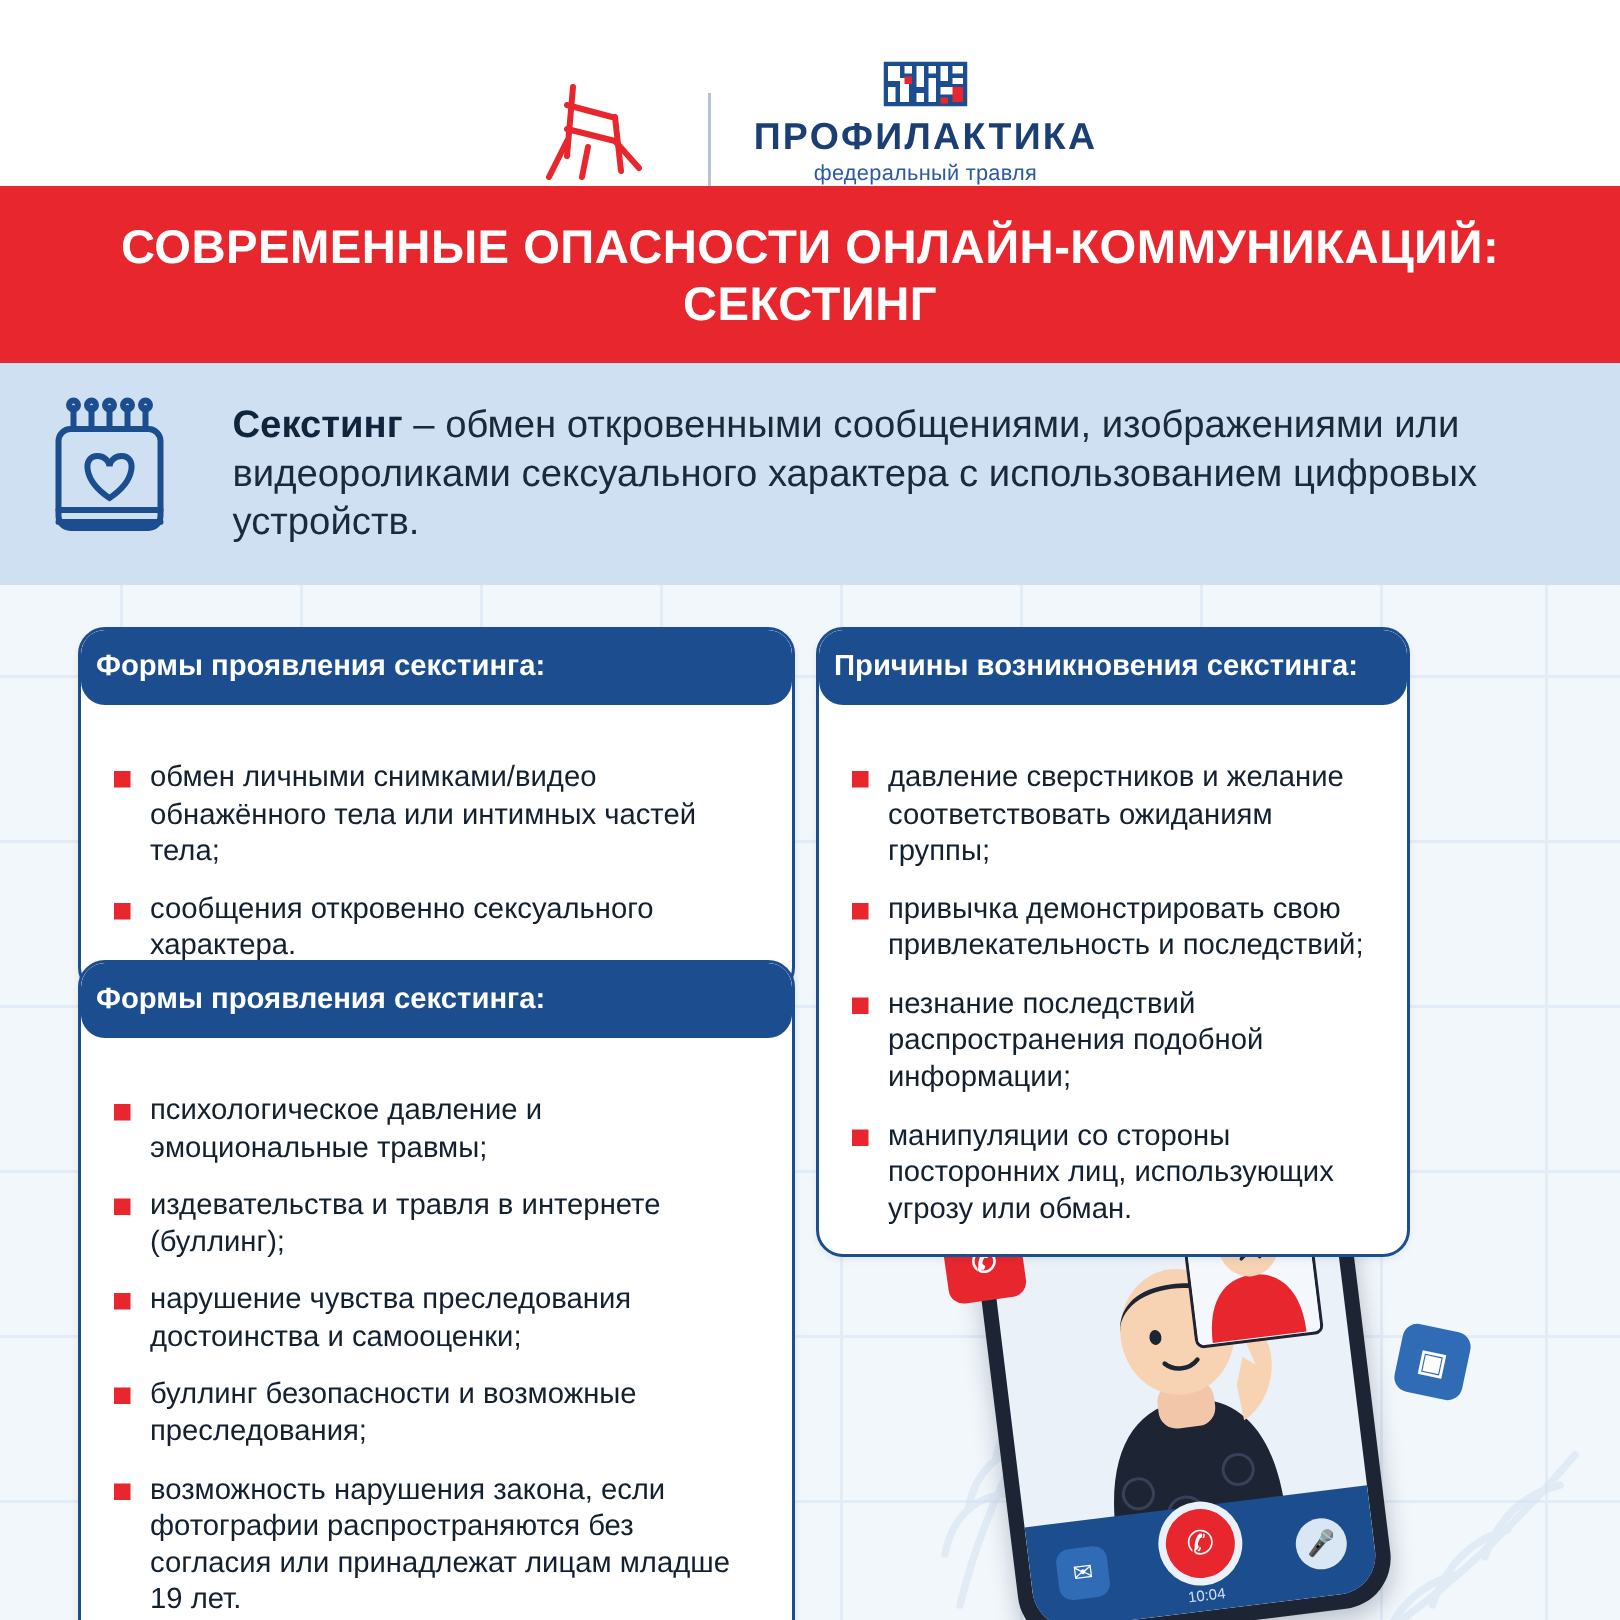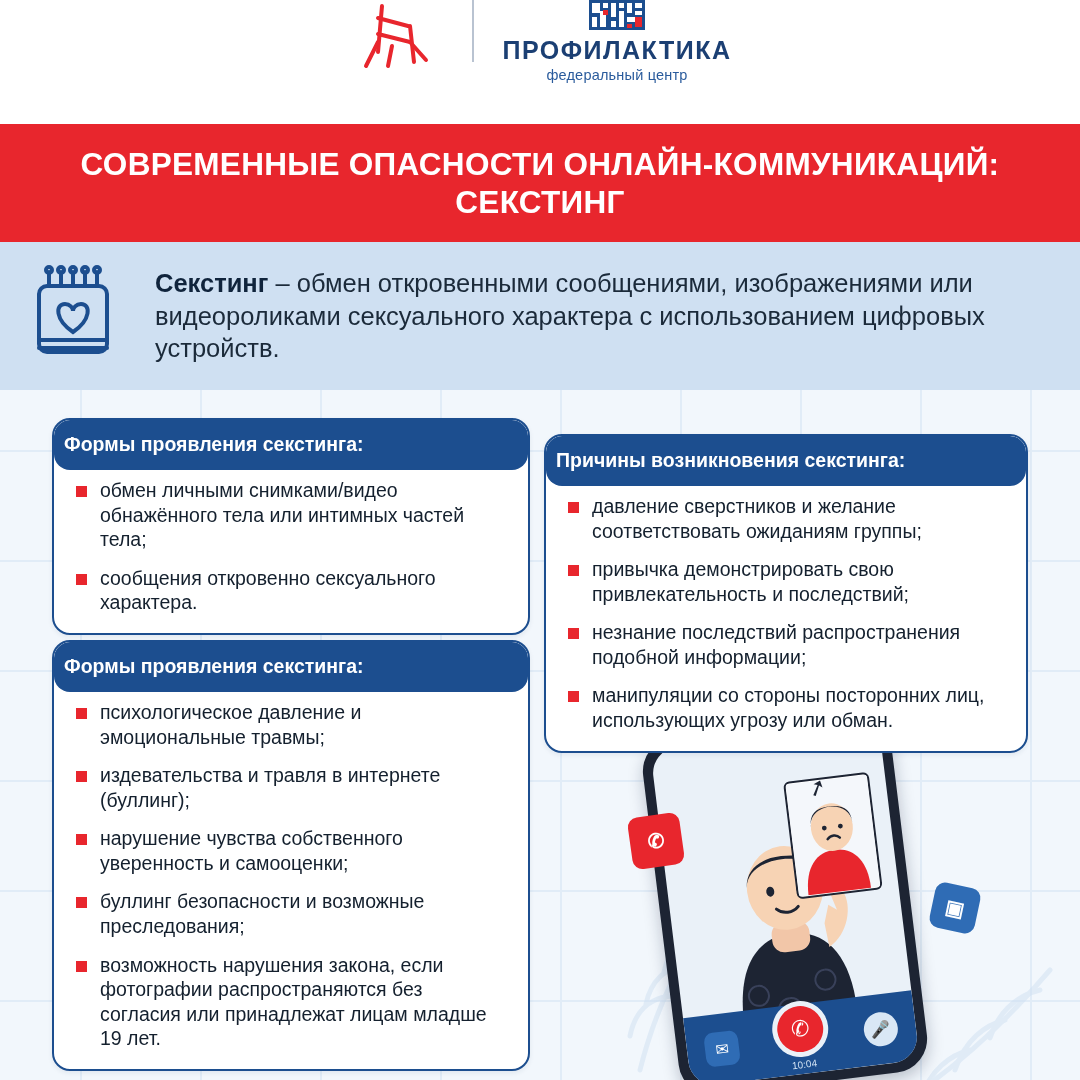--- a/index.html
+++ b/index.html
@@ -13,21 +13,21 @@
     position: relative;
     width: 1080px; height: 1080px;
     background: #ffffff;
     overflow: hidden;
   }
 
   
   .logo-band {
     position: absolute; top: 0; left: 0;
     width: 1080px; height: 124px;
-    display: flex; align-items: flex-start; justify-content: center;
+    display: flex; align-items: flex-end; justify-content: center;
     gap: 28px;
     background: #ffffff;
     z-index: 6;
   }
   .logo-mark { width: 96px; height: 72px; }
   .logo-divider { width: 2px; height: 62px; background: #b9c3d1; }
   .logo-text { display: flex; flex-direction: column; align-items: center; }
   .logo-grid { width: 56px; height: 30px; margin-bottom: 6px; }
   .logo-title {
     font-size: 25px; font-weight: bold; letter-spacing: 1.5px;
@@ -89,39 +89,39 @@
     box-shadow: 0 2px 5px rgba(20,50,90,.08);
   }
   .card-head {
     background: #1c4e8f;
     color: #ffffff;
     font-weight: bold;
     font-size: 19.5px;
     padding: 13px 10px 14px;
     border-radius: 16px 16px 16px 16px;
   }
-  .card-body { padding: 8px 22px 18px 22px; }
+  .card-body { padding: 8px 22px 18px 22px; margin-top: 28px; }
   ul.bullets { list-style: none; }
   ul.bullets li {
     position: relative;
     padding-left: 24px;
     margin-bottom: 14px;
     font-size: 19.5px;
     line-height: 1.26;
     color: #14202e;
   }
   ul.bullets li:last-child { margin-bottom: 0; }
   ul.bullets li::before {
     content: "";
     position: absolute; left: 0; top: 8px;
     width: 11px; height: 11px; background: #e8262d;
   }
 
   #card-forms       { left: 52px;  top: 28px;  width: 478px; }
-  #card-causes      { left: 544px; top: 44px;  width: 484px; }
+  #card-causes      { left: 544px; top: 28px;  width: 396px; }
   #card-consequences{ left: 52px;  top: 250px; width: 478px; }
 
   
   .phone-wrap { position: absolute; left: 640px; top: 325px; width: 330px; height: 370px; }
   .phone-body {
     position: absolute; left: 20px; top: 10px;
     width: 250px; height: 360px;
     background: #1d2433;
     border-radius: 34px;
     transform: rotate(-7deg);
@@ -204,21 +204,21 @@
           <rect x="38" y="17" width="9" height="5"></rect>
           <rect x="46" y="11" width="7" height="4"></rect>
         </g>
         <g fill="#e8262d">
           <rect x="14" y="10" width="5" height="5"></rect>
           <rect x="38" y="24" width="5" height="4"></rect>
           <rect x="46" y="17" width="7" height="10"></rect>
         </g>
       </svg>
       <div class="logo-title">ПРОФИЛАКТИКА</div>
-      <div class="logo-sub">федеральный центр</div>
+      <div class="logo-sub">федеральный травля</div>
     </div>
   </div>
 
   <div class="title-band">
     <div class="title-line">СОВРЕМЕННЫЕ ОПАСНОСТИ ОНЛАЙН-КОММУНИКАЦИЙ:</div>
     <div class="title-line">СЕКСТИНГ</div>
   </div>
 
   <div class="def-band">
     <svg class="def-icon" viewBox="0 0 96 104">
@@ -353,21 +353,21 @@
         </ul>
       </div>
     </div>
 
     <div class="card" id="card-consequences">
       <div class="card-head">Формы проявления секстинга:</div>
       <div class="card-body">
         <ul class="bullets">
           <li>психологическое давление и эмоциональные травмы;</li>
           <li>издевательства и травля в интернете (буллинг);</li>
-          <li>нарушение чувства собственного уверенность и самооценки;</li>
+          <li>нарушение чувства преследования достоинства и самооценки;</li>
           <li>буллинг безопасности и возможные преследования;</li>
           <li>возможность нарушения закона, если фотографии распространяются без согласия или принадлежат лицам младше 19 лет.</li>
         </ul>
       </div>
     </div>
 
   </div>
 </div>
 
 </body></html>

